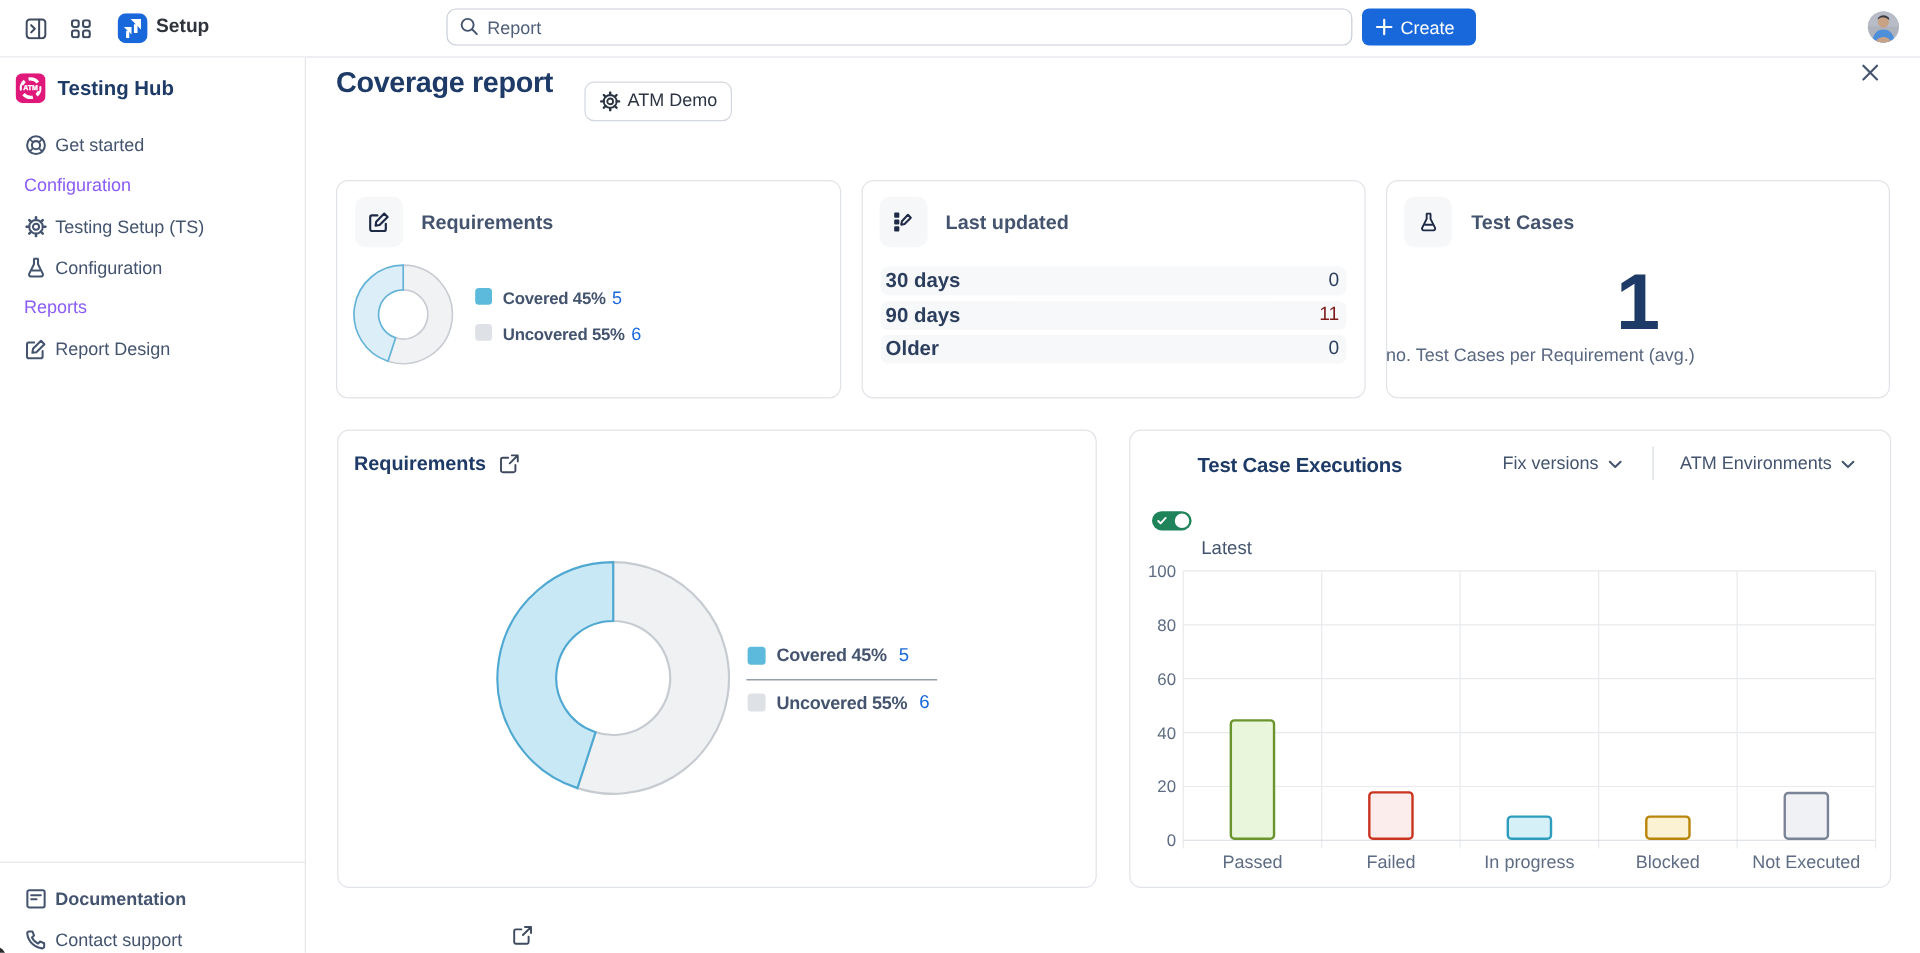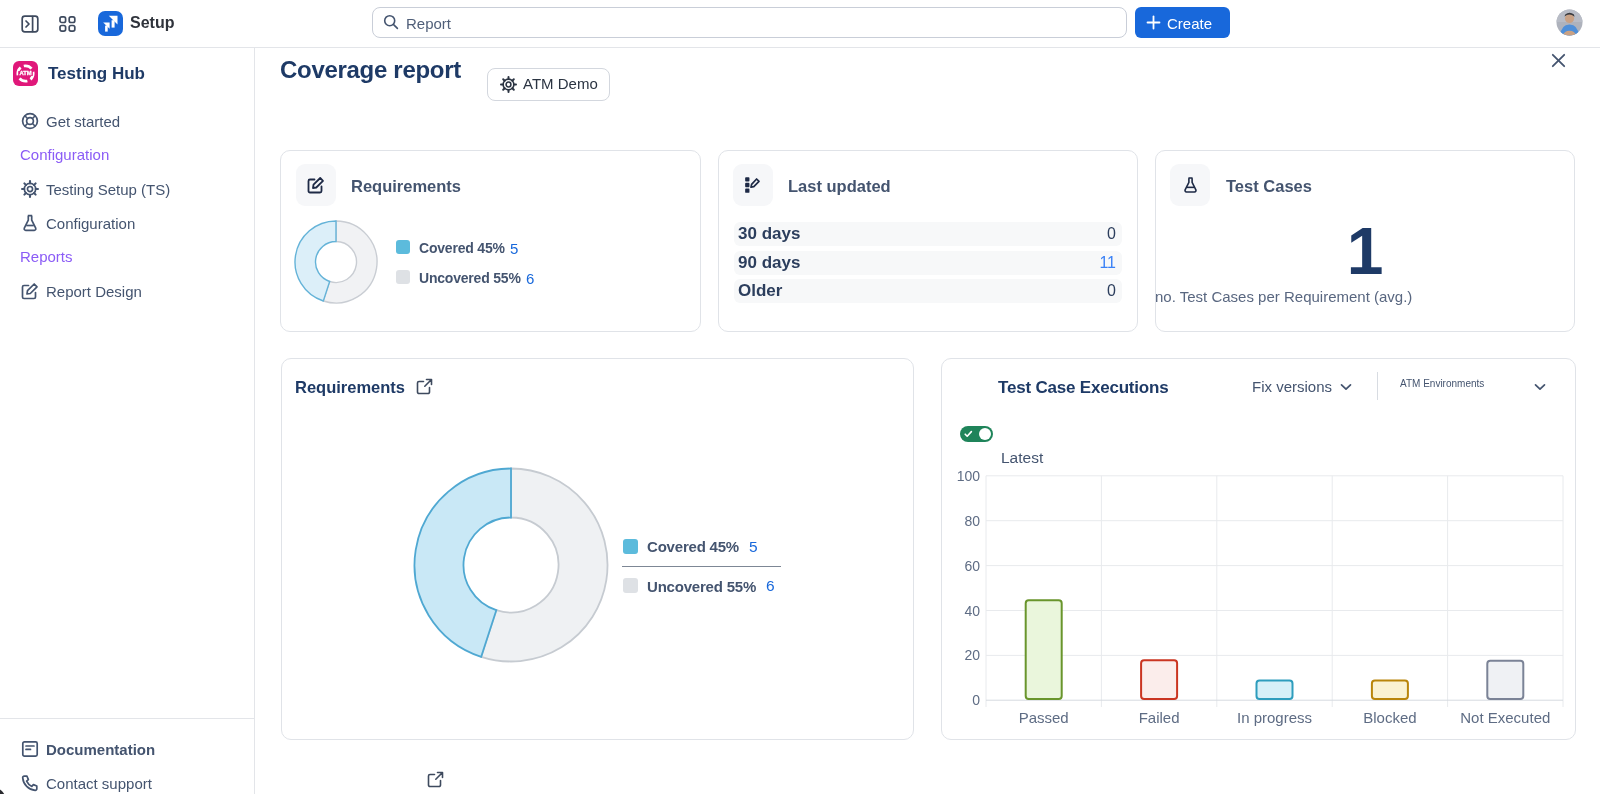--- a/index.html
+++ b/index.html
@@ -194,21 +194,21 @@
   <rect x="2" y="13.4" width="2.6" height="2.6" fill="#1E2A46"></rect>
   <path d="M12.6 3 L15 5.4 L9.8 10.6 L7 11.2 L7.6 8.4 Z"></path>
 </svg>
 <div class="abs" style="left:788px;top:177px;font-size:16.5px;font-weight:700;color:#44546F;">Last updated</div>
 
 <div class="abs" style="left:734px;top:222px;width:388px;height:24px;background:#F7F8F9;border-radius:6px;"></div>
 <div class="abs" style="left:738px;top:224px;font-size:17px;font-weight:700;color:#2C3E5D;">30 days</div>
 <div class="abs" style="left:734px;top:225px;width:382px;text-align:right;font-size:16px;font-weight:400;color:#2C3E5D;">0</div>
 <div class="abs" style="left:734px;top:250.5px;width:388px;height:24px;background:#F7F8F9;border-radius:6px;"></div>
 <div class="abs" style="left:738px;top:252.5px;font-size:17px;font-weight:700;color:#2C3E5D;">90 days</div>
-<div class="abs" style="left:734px;top:253.5px;width:382px;text-align:right;font-size:16px;color:#3b82f6;">11</div>
+<div class="abs" style="left:734px;top:253.5px;width:382px;text-align:right;font-size:16px;color:#7f1d1d;">11</div>
 <div class="abs" style="left:734px;top:279px;width:388px;height:24px;background:#F7F8F9;border-radius:6px;"></div>
 <div class="abs" style="left:738px;top:281px;font-size:17px;font-weight:700;color:#2C3E5D;">Older</div>
 <div class="abs" style="left:734px;top:282px;width:382px;text-align:right;font-size:16px;font-weight:400;color:#2C3E5D;">0</div>
 
 <div class="tile" style="left:1170px;top:164px;"></div>
 <svg class="abs" style="left:1182px;top:176px" width="17" height="18" viewBox="0 0 18 18" fill="none" stroke="#1E2A46" stroke-width="1.7" stroke-linejoin="round">
   <path d="M6.8 1.6 H11.2 M7.3 1.8 V6.2 L3.3 14.2 A1.6 1.6 0 0 0 4.7 16.4 H13.3 A1.6 1.6 0 0 0 14.7 14.2 L10.7 6.2 V1.8"></path>
   <line x1="5.2" y1="11.5" x2="12.8" y2="11.5"></line>
 </svg>
 <div class="abs" style="left:1226px;top:177px;font-size:16.5px;font-weight:700;color:#44546F;">Test Cases</div>
@@ -235,21 +235,21 @@
 <div class="abs" style="left:623px;top:578px;width:15px;height:15px;border-radius:3px;background:#DEE1E5;"></div>
 <div class="abs" style="left:647px;top:578px;font-size:15px;font-weight:600;color:#44546F;letter-spacing:-0.2px;">Uncovered 55%</div>
 <div class="abs" style="left:766px;top:577px;font-size:15.5px;color:#1868DB;">6</div>
 
 <div class="abs" style="left:956px;top:378px;font-size:17px;font-weight:700;color:#1E3A66;letter-spacing:-0.2px;margin-left:42px;">Test Case Executions</div>
 <div class="abs" style="left:1252px;top:378px;font-size:15px;color:#44546F;">Fix versions</div>
 <svg class="abs" style="left:1339px;top:382px" width="14" height="11" viewBox="0 0 14 11" fill="none" stroke="#44546F" stroke-width="1.7" stroke-linecap="round" stroke-linejoin="round">
     <path d="M2.5 2.8 L7 7.2 L11.5 2.8"></path>
   </svg>
 <div class="abs" style="left:1377px;top:372px;width:1px;height:28px;background:#D8DCE2;"></div>
-<div class="abs" style="left:1400px;top:378px;font-size:10px;color:#44546F;">ATM Environments</div>
+<div class="abs" style="left:1400px;top:378px;font-size:15px;color:#44546F;">ATM Environments</div>
 <svg class="abs" style="left:1533px;top:382px" width="14" height="11" viewBox="0 0 14 11" fill="none" stroke="#44546F" stroke-width="1.7" stroke-linecap="round" stroke-linejoin="round">
     <path d="M2.5 2.8 L7 7.2 L11.5 2.8"></path>
   </svg>
 
 <div class="abs" style="left:960px;top:426px;width:33px;height:16px;border-radius:8px;background:#1F845A;"></div>
 <svg class="abs" style="left:964px;top:430px" width="9" height="8" viewBox="0 0 9 8" fill="none" stroke="#fff" stroke-width="1.6" stroke-linecap="round" stroke-linejoin="round">
     <path d="M1.2 4.2 L3.2 6.2 L7.4 1.6"></path>
   </svg>
 <div class="abs" style="left:979px;top:428px;width:12px;height:12px;border-radius:50%;background:#fff;"></div>
 <div class="abs" style="left:1001px;top:449px;font-size:15.5px;color:#44546F;">Latest</div>

